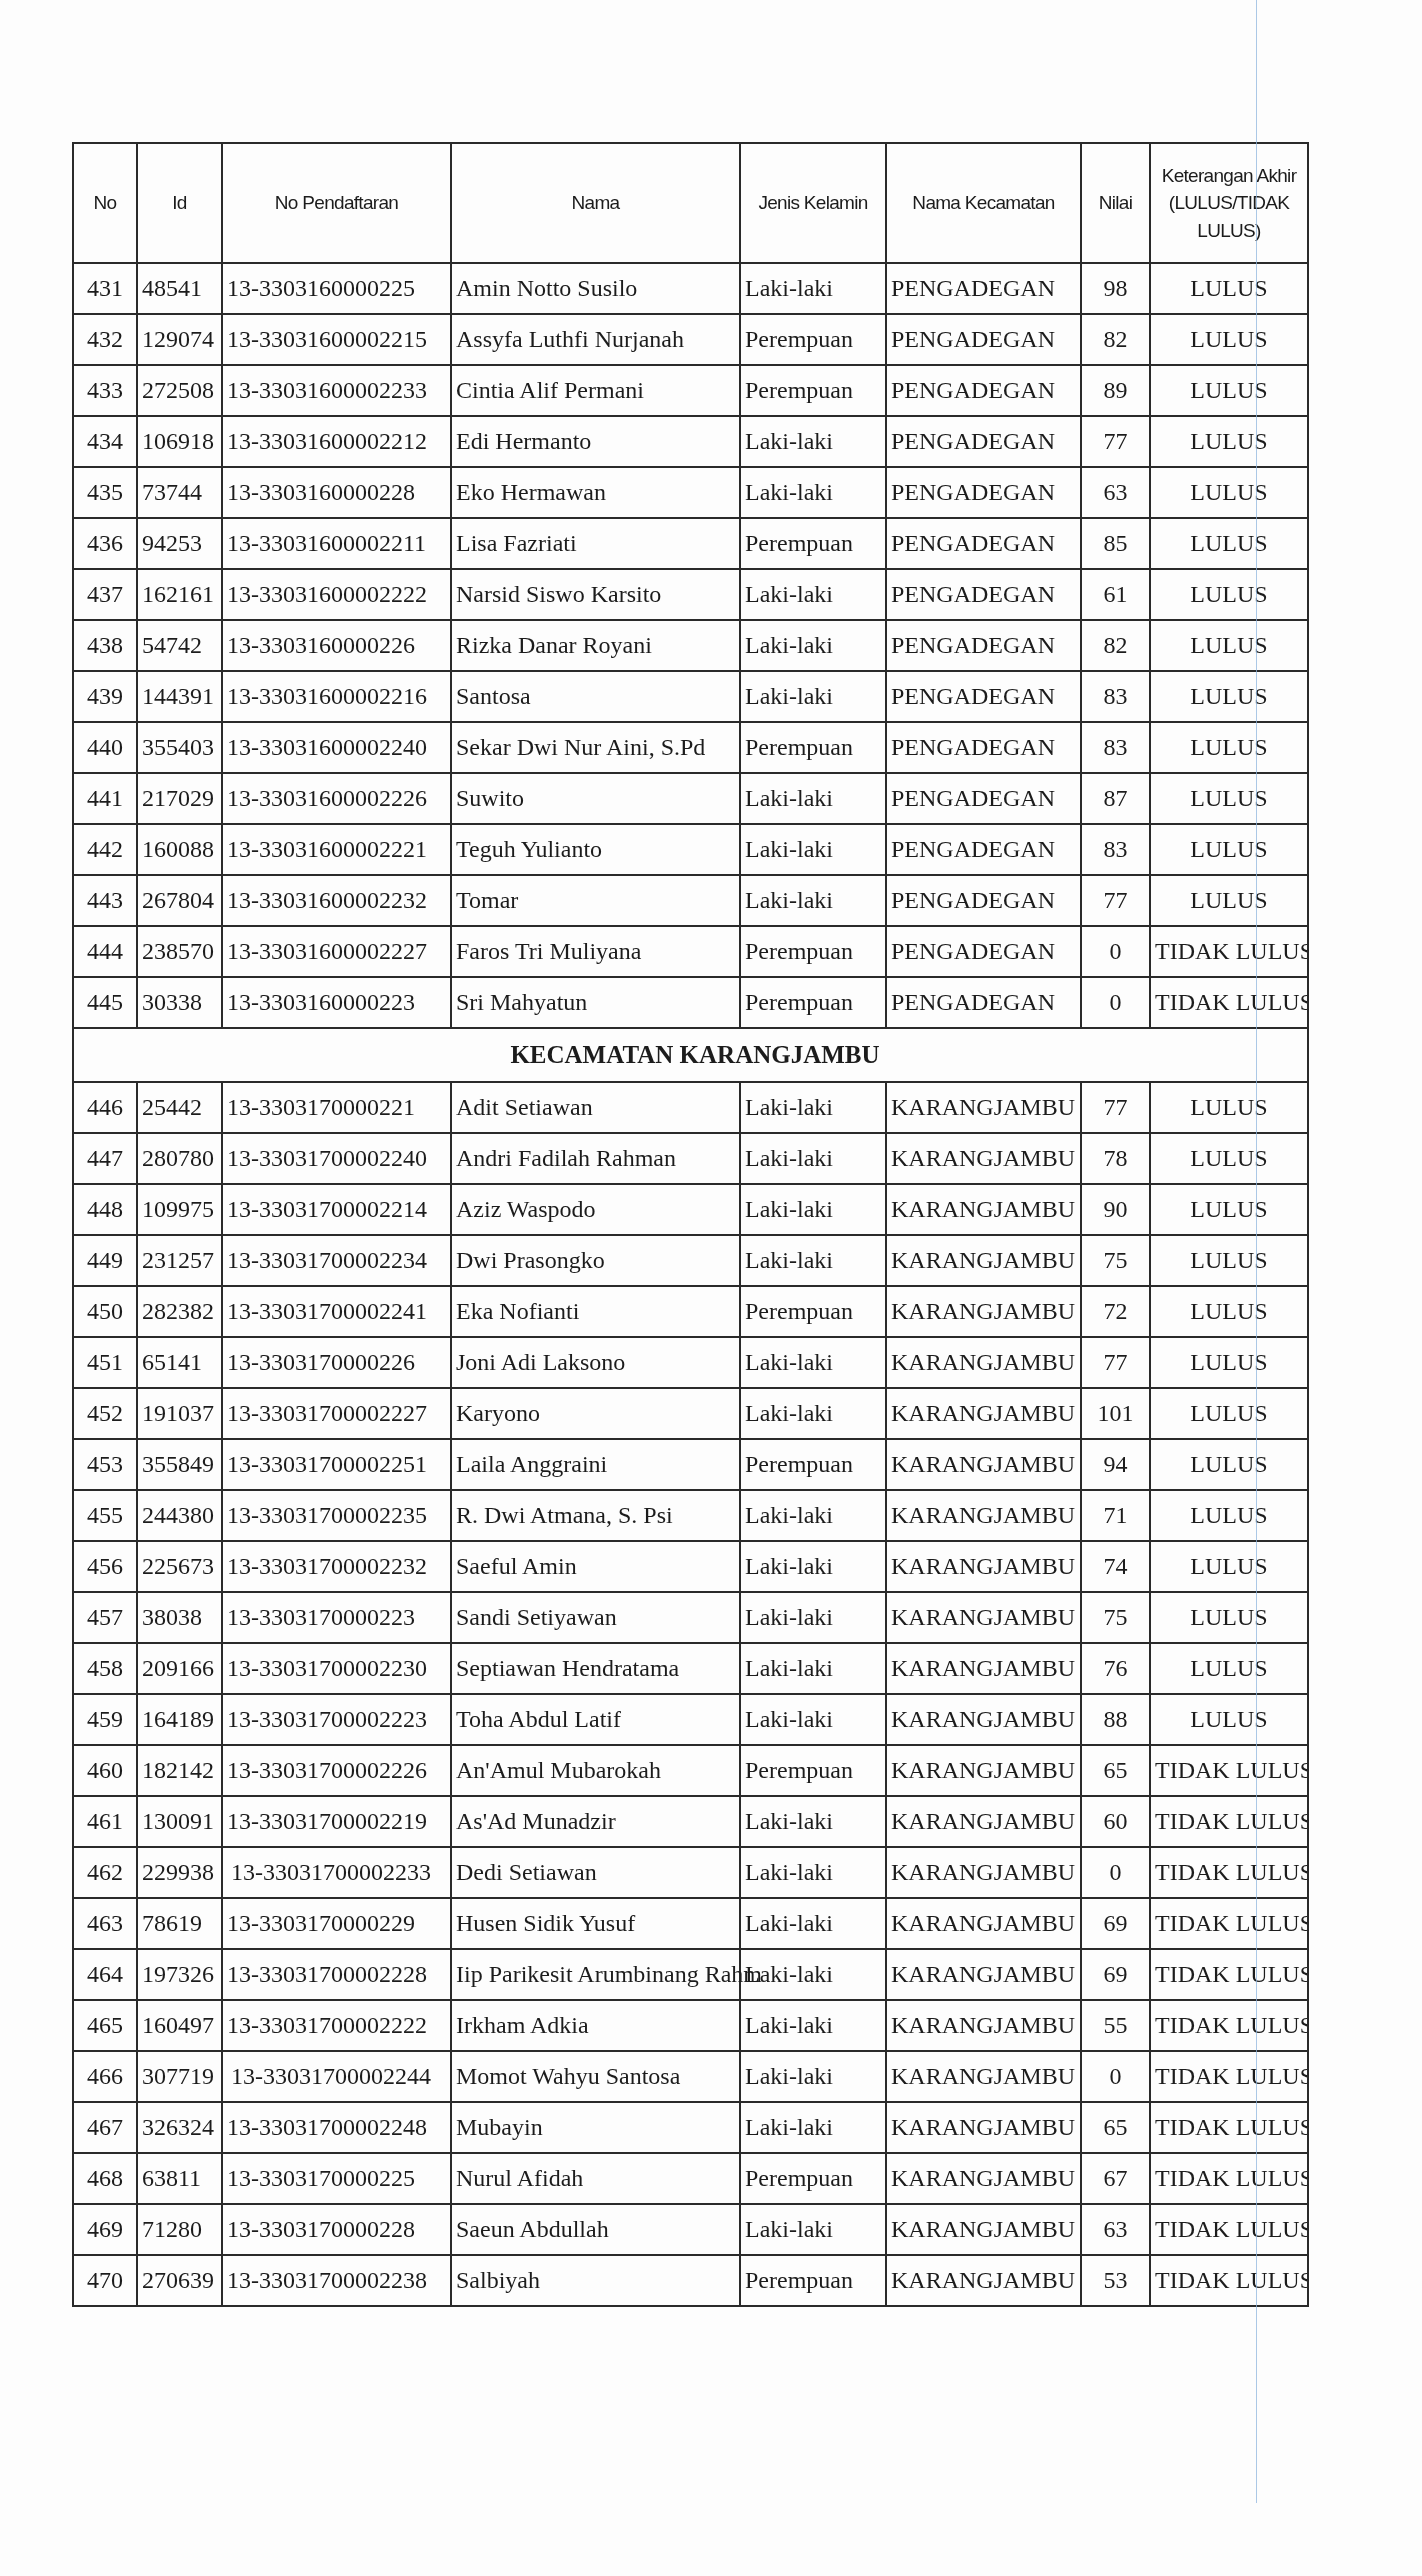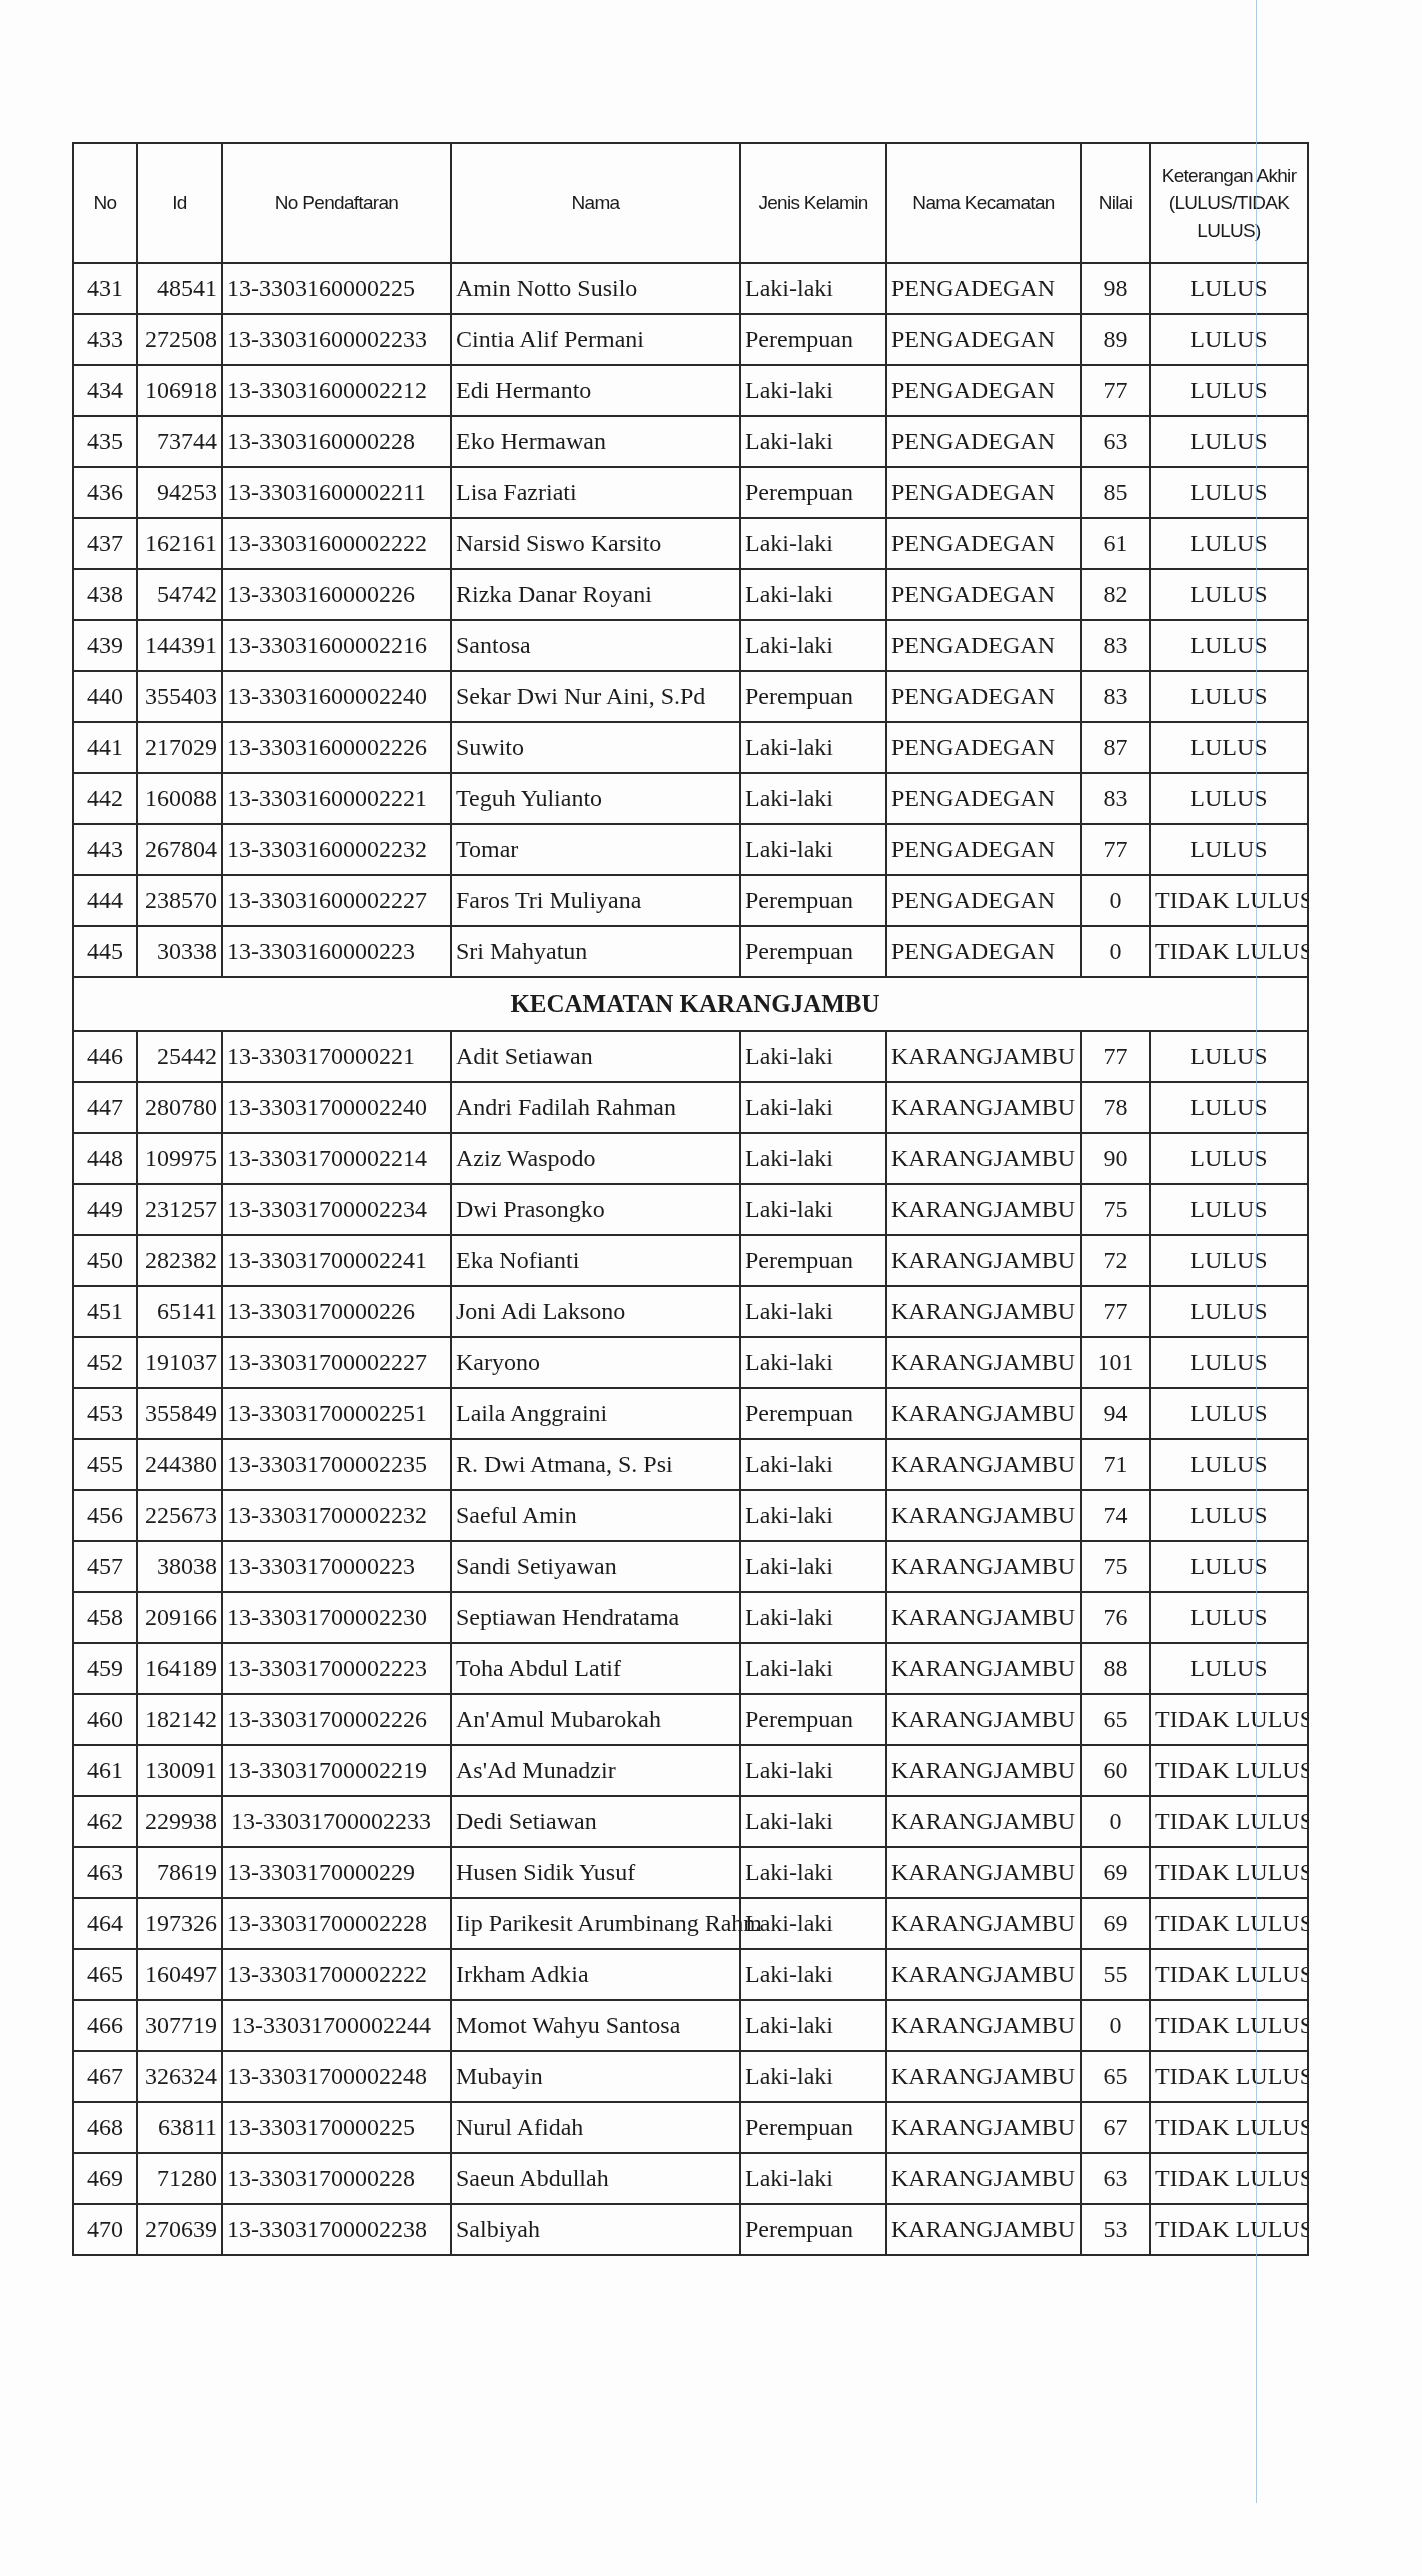--- a/index.html
+++ b/index.html
@@ -13,21 +13,21 @@
   table.grid td, table.grid th {
     border: 2px solid #2a2a2a; padding: 0 4px; height: 49px;
     font-size: 24px; white-space: nowrap; overflow: hidden;
   }
   table.grid th {
     font-family: "Liberation Sans", sans-serif; font-weight: normal;
     font-size: 19px; height: 118px; text-align: center; letter-spacing: -0.7px; line-height: 1.45;
     white-space: normal;
   }
   td.no, td.nilai { text-align: center; }
-  td.id { text-align: right; padding-right: 2.6px; }
+  td.id { padding-right: 2.6px; }
   td.reg { text-align: left; padding-left: 2.6px; }
   td.reg.indent { padding-left: 8px; }
   td.name, td.gender, td.kec { text-align: left; padding-left: 4px; }
   td.name.overflow { overflow: visible; }
   td.status { text-align: center; }
   tr.section td {
     font-weight: bold; text-align: center; font-size: 25px; height: 52px; padding-left: 13px;
   }
   .scanline { position: absolute; left: 1256px; top: 0; width: 1.3px; height: 2503px; background: #8fb6dd; opacity: 0.75; }
 </style>
@@ -63,20 +63,30 @@
     <td class="no">431</td>
     <td class="id">48541</td>
     <td class="reg">13-3303160000225</td>
     <td class="name">Amin Notto Susilo</td>
     <td class="gender">Laki-laki</td>
     <td class="kec">PENGADEGAN</td>
     <td class="nilai">98</td>
     <td class="status">LULUS</td>
   </tr>
         <tr>
+    <td class="no">432</td>
+    <td class="id">129074</td>
+    <td class="reg">13-33031600002215</td>
+    <td class="name">Assyfa Luthfi Nurjanah</td>
+    <td class="gender">Perempuan</td>
+    <td class="kec">PENGADEGAN</td>
+    <td class="nilai">82</td>
+    <td class="status">LULUS</td>
+  </tr>
+        <tr>
     <td class="no">433</td>
     <td class="id">272508</td>
     <td class="reg">13-33031600002233</td>
     <td class="name">Cintia Alif Permani</td>
     <td class="gender">Perempuan</td>
     <td class="kec">PENGADEGAN</td>
     <td class="nilai">89</td>
     <td class="status">LULUS</td>
   </tr>
         <tr>

